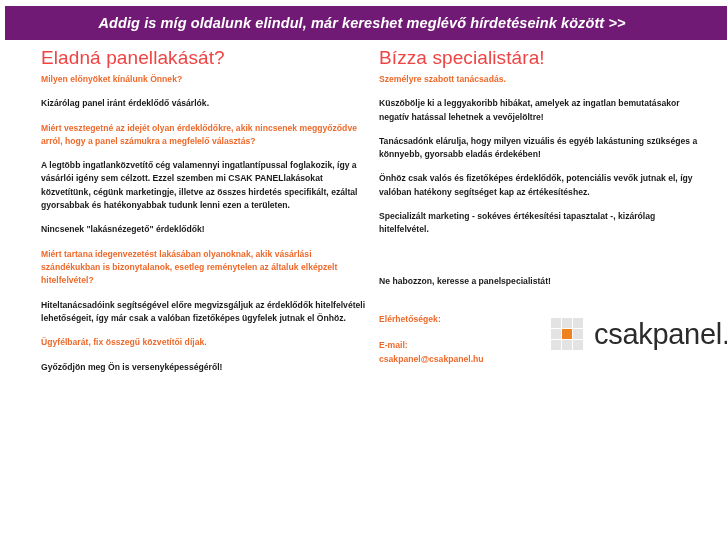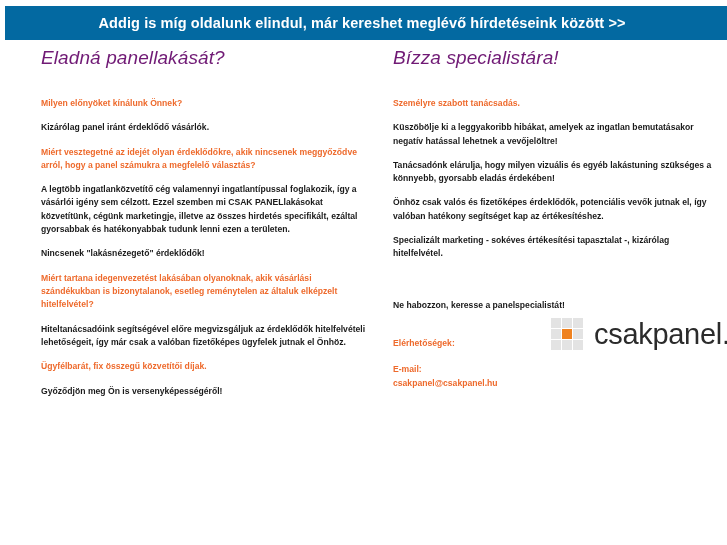--- a/index.html
+++ b/index.html
@@ -20,25 +20,26 @@
     background: #ffffff;
   }
 
   
   .banner {
     position: absolute;
     left: 5px;
     top: 6px;
     width: 722px;
     height: 34px;
-    background: #0369a1;
+    background: #701a75;
     display: flex;
     align-items: center;
     justify-content: center;
     box-sizing: border-box;
+    font-style: italic;
   }
   .banner-text {
     color: #ffffff;
     font-size: 14.5px;
     font-weight: bold;
     letter-spacing: 0.1px;
     white-space: nowrap;
     text-align: center;
     margin-left: -8px;
   }
@@ -49,30 +50,29 @@
     left: 0;
     top: 48px;
     width: 727px;
     height: 320px;
   }
   .col {
     position: absolute;
     top: 0;
   }
   .col-left  { left: 41px;  width: 330px; }
-  .col-right { left: 393px; width: 320px; }
+  .col-right { left: 379px; width: 320px; }
 
   .col-heading {
-    color: #701a75;
+    color: #ef4444;
     font-size: 19px;
     font-weight: normal;
-    margin: 0 0 28px 0;
+    margin: 0 0 4px 0;
     line-height: 1.1;
     letter-spacing: 0.1px;
-    font-style: italic;
   }
 
   .para {
     font-size: 8.6px;
     line-height: 1.55;
     margin: 0 0 11px 0;
     letter-spacing: 0.01px;
   }
   .para.orange { color: #ee6a2c; font-weight: bold; }
   .para.dark   { color: #1a1a1a; font-weight: bold; }

